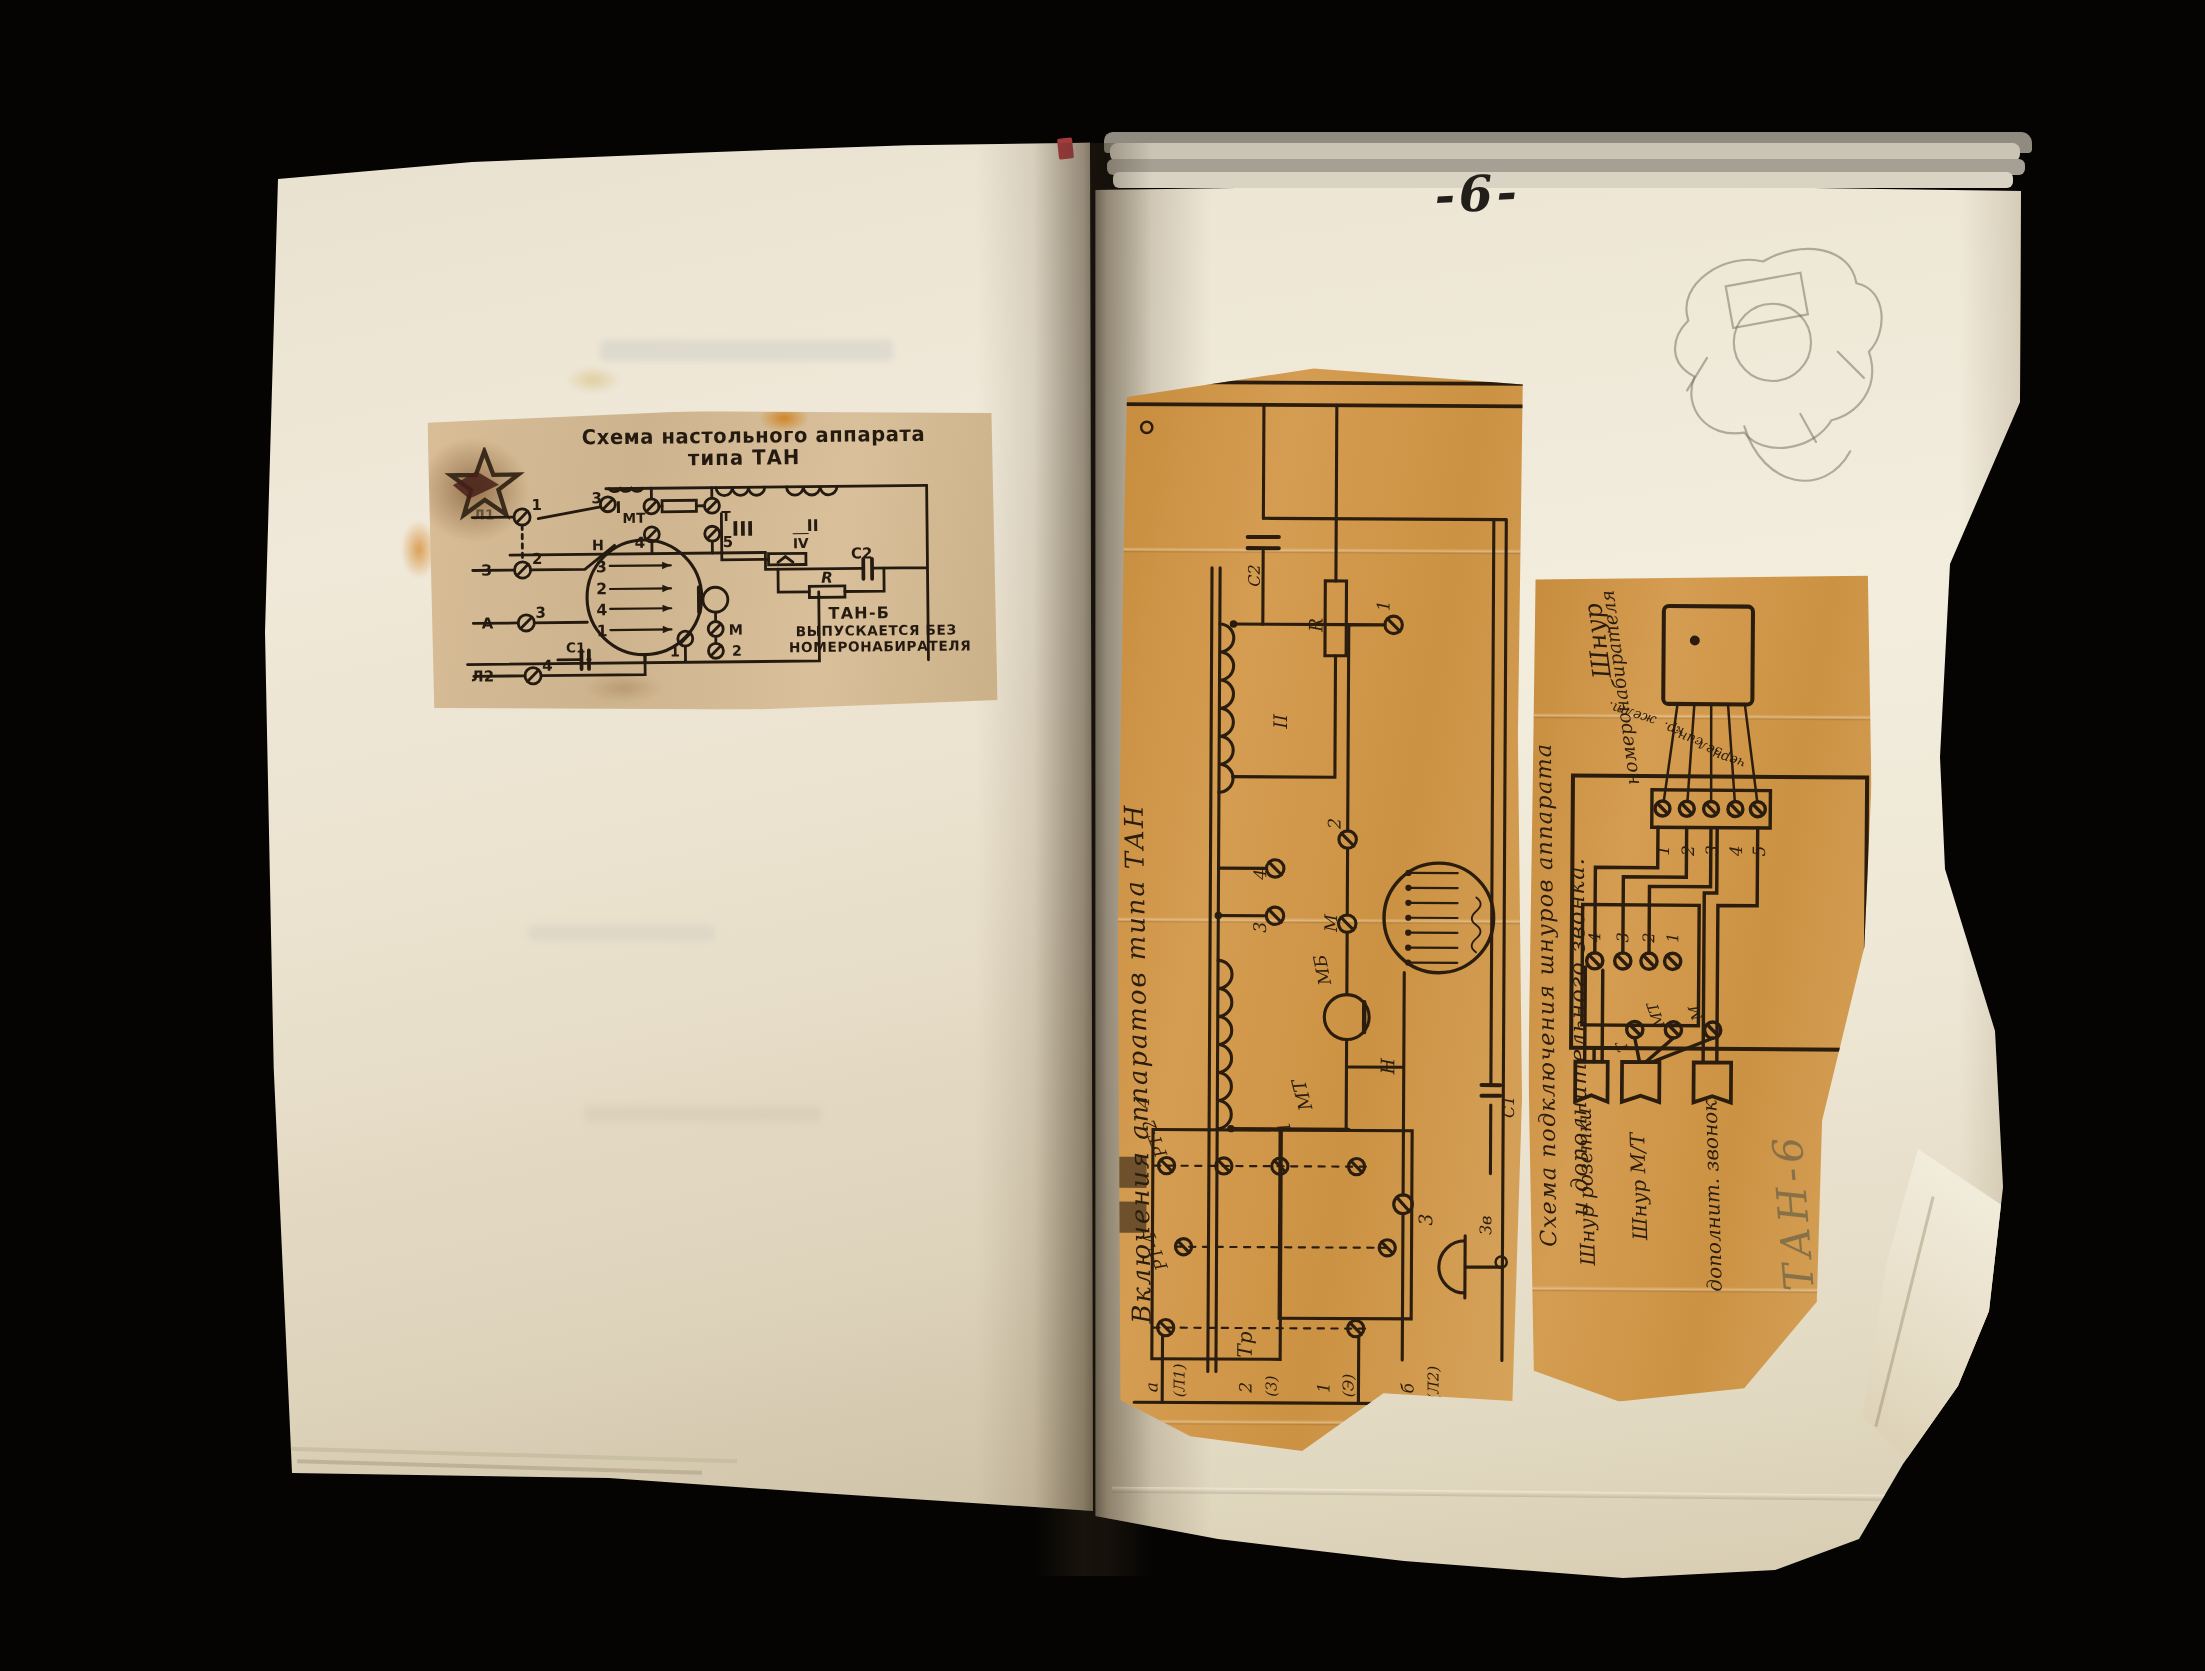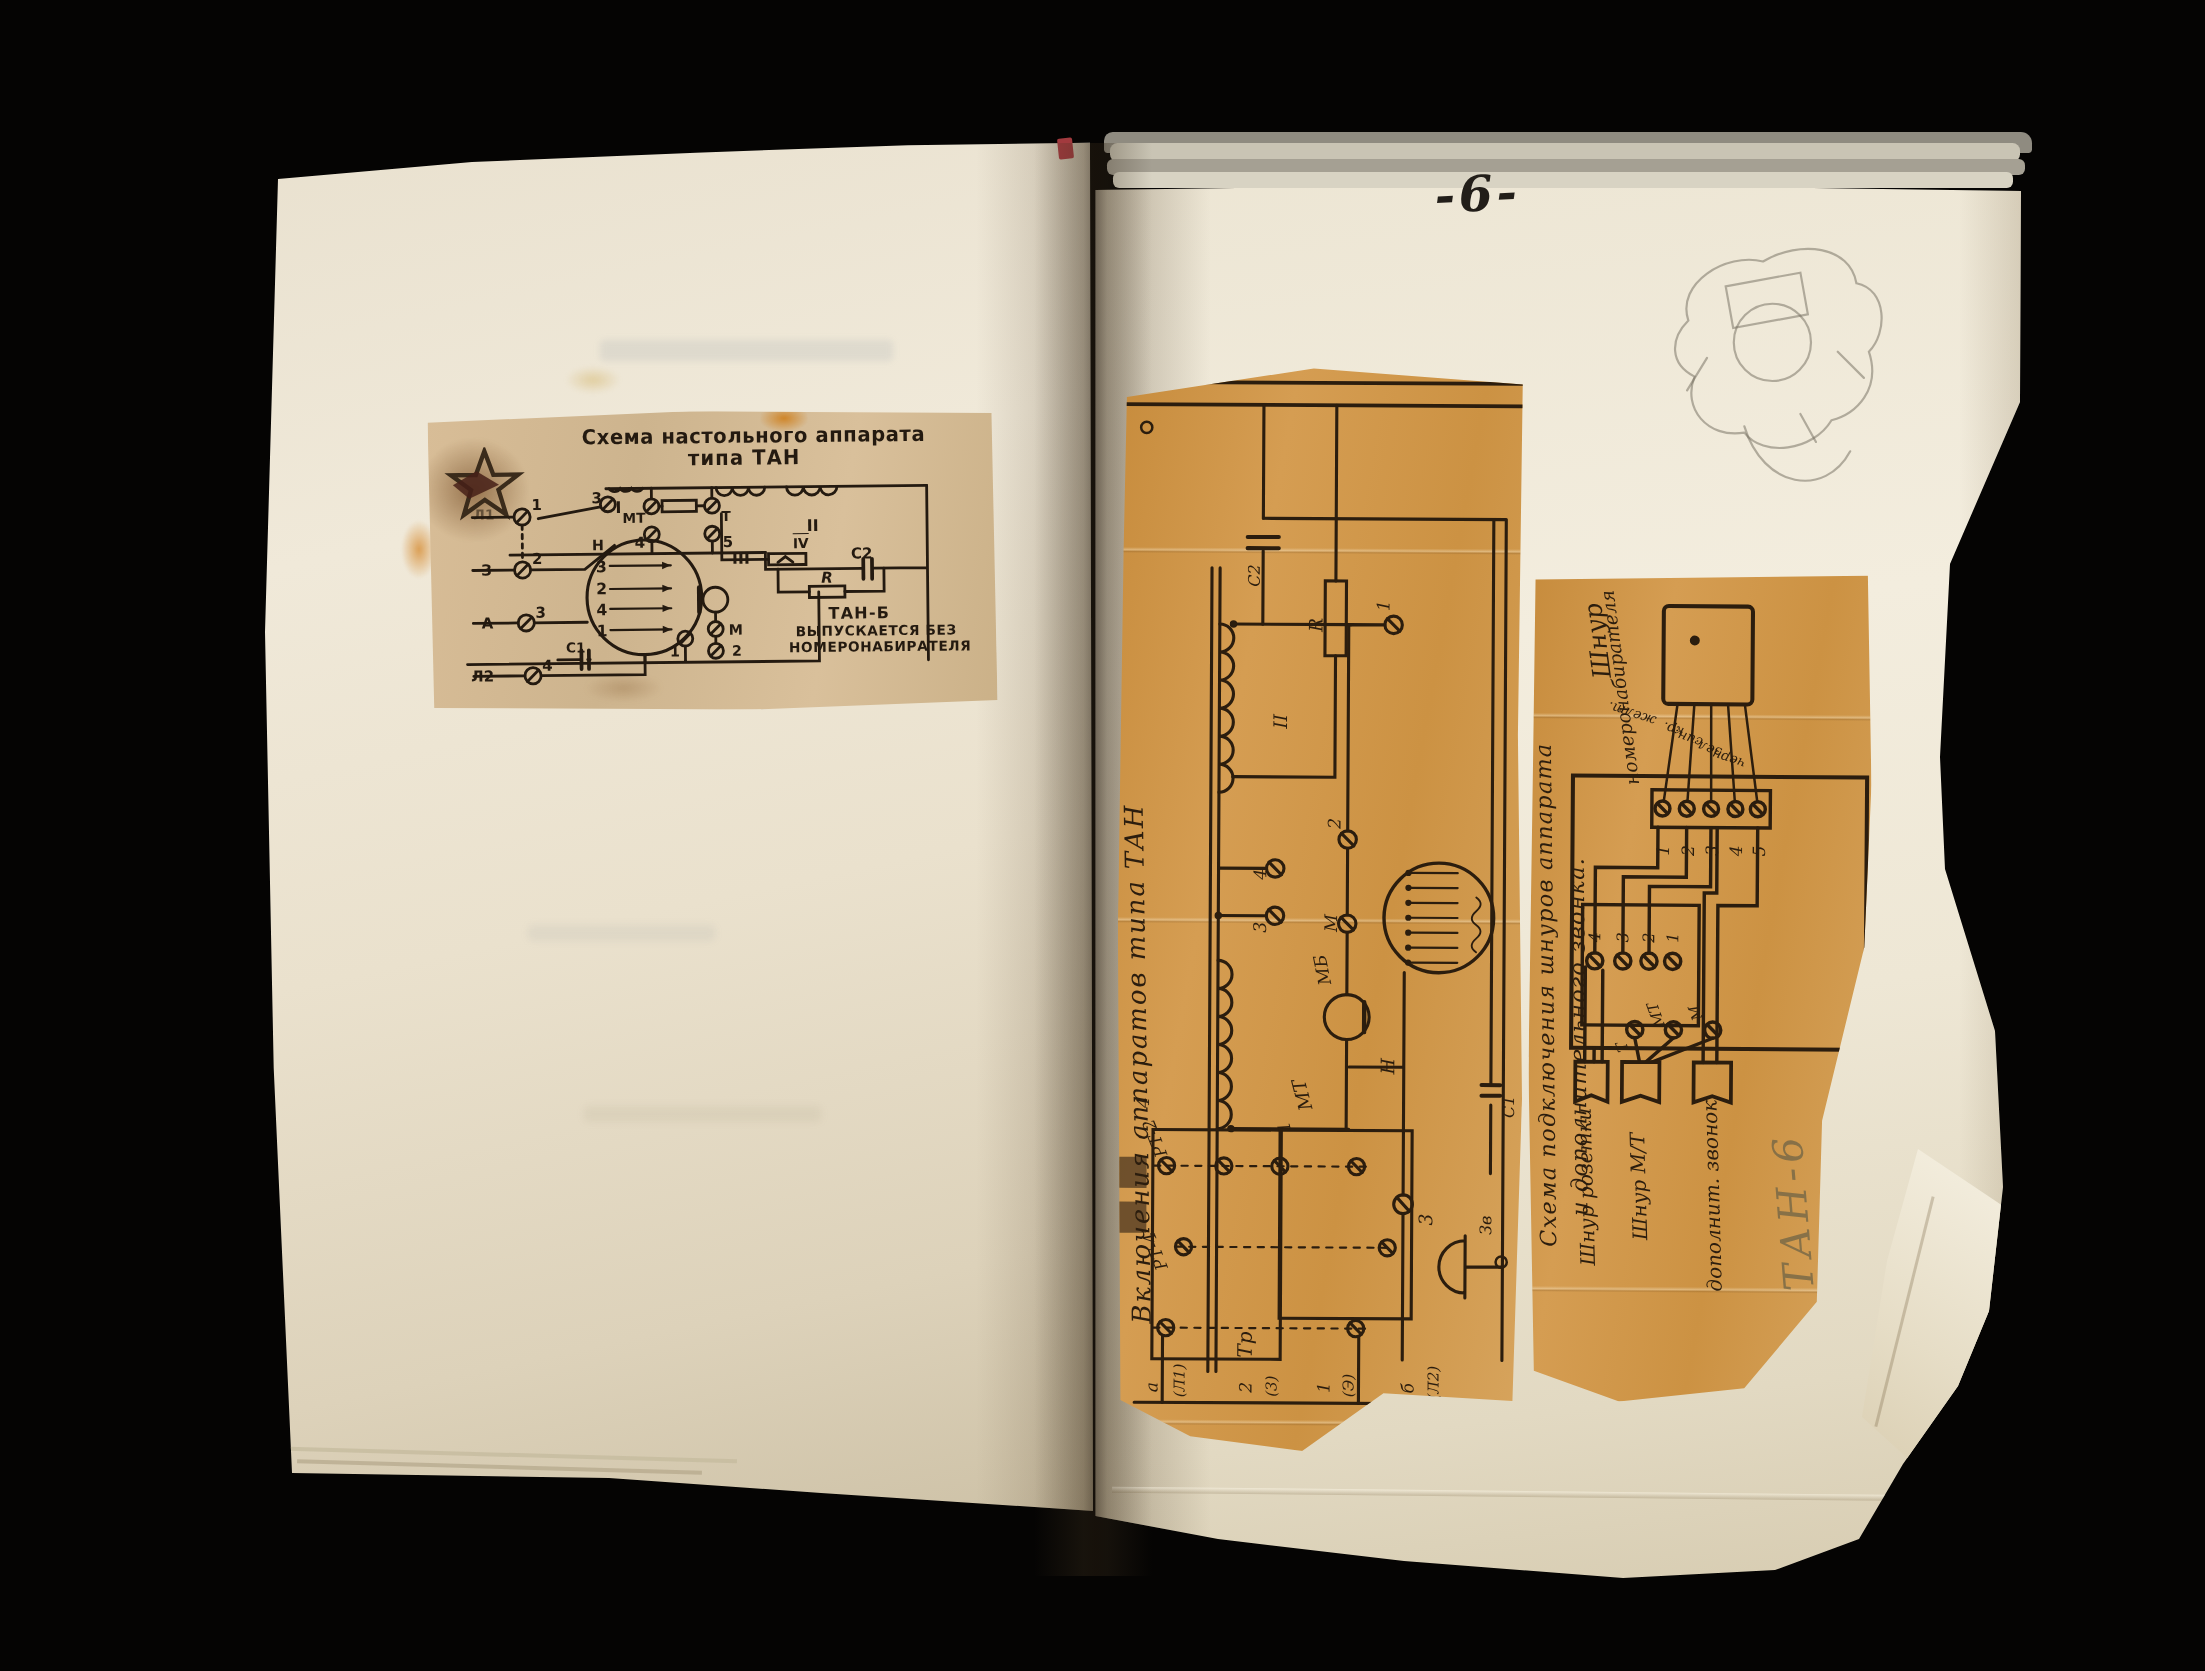--- a/index.html
+++ b/index.html
@@ -180,21 +180,21 @@
         <polygon points="388,316 374,310 374,322"></polygon>
           <polygon points="388,350 374,344 374,356"></polygon>
       </g>
     </svg>
 
     <span class="prn" style="left:154px;top:12.5px;font-size:20.6px;letter-spacing:0.6px;transform:scaleX(.95);">Схема настольного аппарата</span>
     <span class="prn" style="left:260px;top:35px;font-size:20.6px;letter-spacing:1.2px;transform:scaleX(.95);">типа ТАН</span>
     <span class="prn" style="left:187px;top:86px;font-size:16px;">I</span>
     <span class="prn" style="left:194px;top:98px;font-size:13.7px;">МТ</span>
     <span class="prn" style="left:293px;top:97px;font-size:13.7px;">Т</span>
-    <span class="prn" style="left:303px;top:106px;font-size:16px;margin-top:32px;">III</span>
+    <span class="prn" style="left:303px;top:106px;font-size:20px;">III</span>
     <span class="prn" style="left:378px;top:106px;font-size:16px;">II</span>
     <span class="prn" style="left:163px;top:77px;font-size:15px;">3</span>
     <span class="prn" style="left:206px;top:122px;font-size:15px;">4</span>
     <span class="prn" style="left:294px;top:122px;font-size:15px;">5</span>
     <span class="prn" style="left:45px;top:93px;font-size:13.7px;opacity:.55;">Л1</span>
     <span class="prn" style="left:103px;top:83px;font-size:15px;">1</span>
     <span class="prn" style="left:52px;top:148px;font-size:15px;">З</span>
     <span class="prn" style="left:103px;top:137px;font-size:15px;">2</span>
     <span class="prn" style="left:52px;top:201px;font-size:15px;">А</span>
     <span class="prn" style="left:106px;top:191px;font-size:15px;">3</span>

